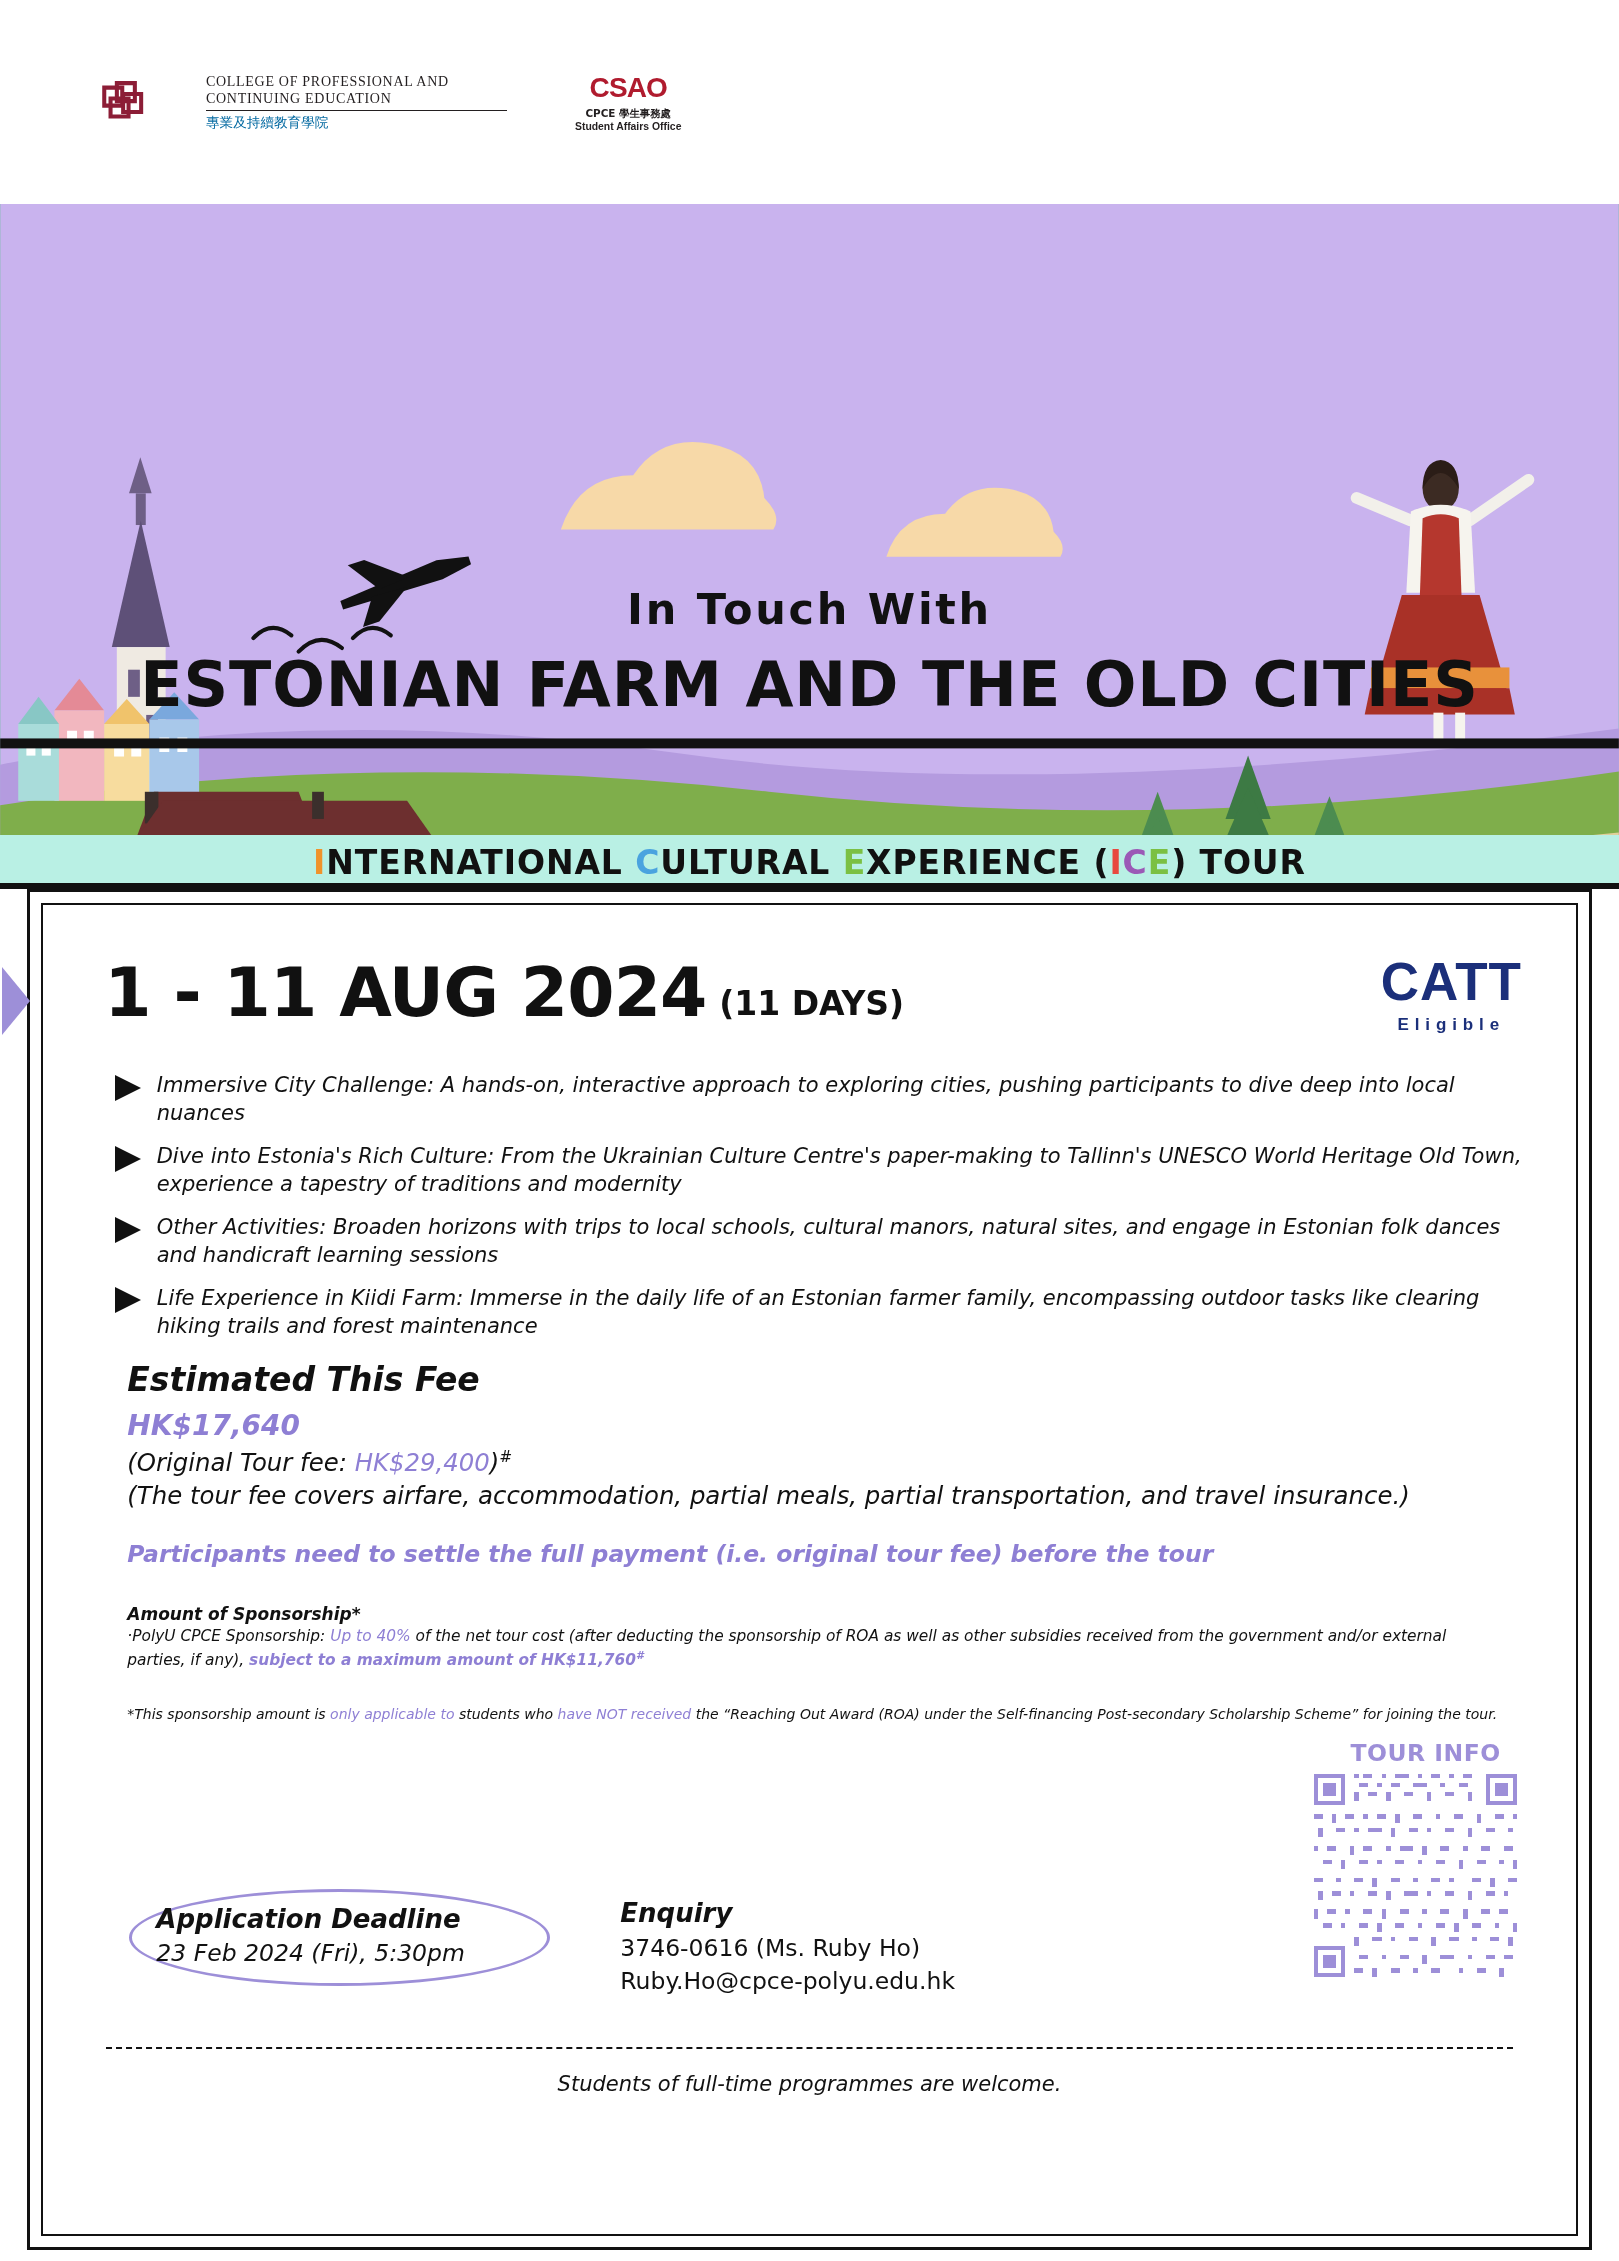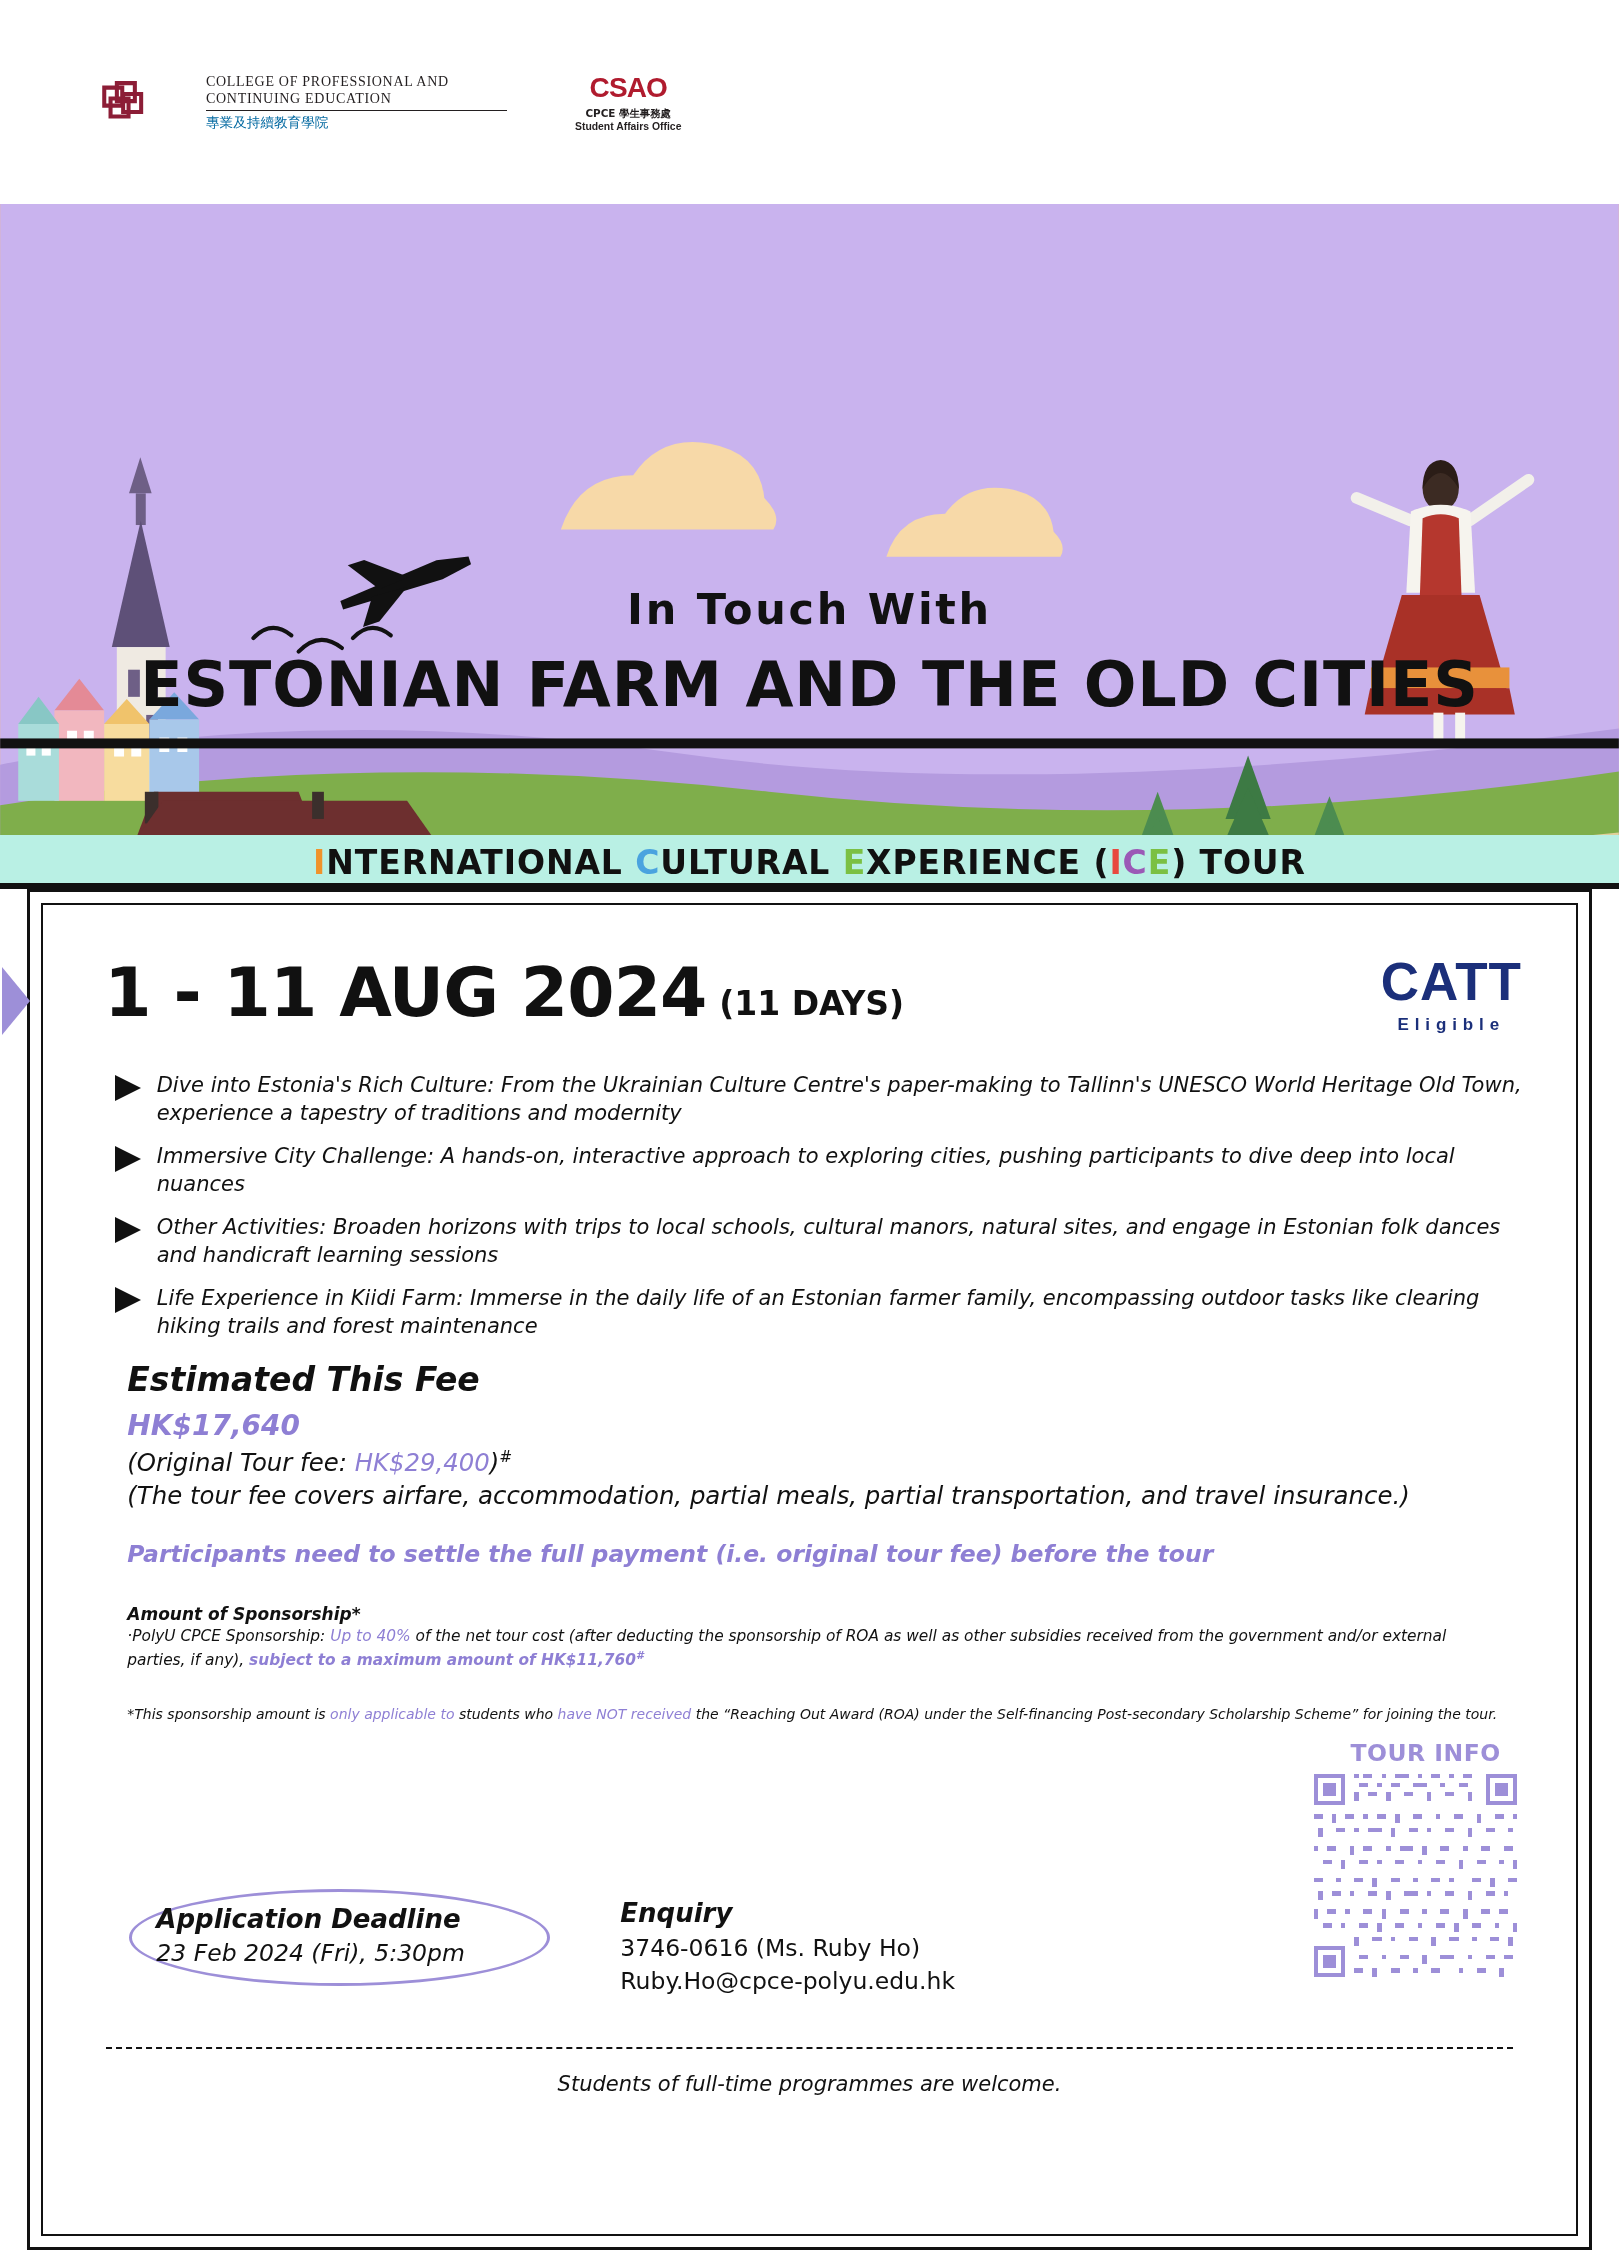--- a/index.html
+++ b/index.html
@@ -39,21 +39,21 @@
   .csao-block { margin-left: 68px; text-align:center; }
   .csao-logo { font-family:"Liberation Sans", sans-serif; font-weight:bold; font-size: 28px; color:#b01b2e; letter-spacing:-0.9px; }
   .csao-sub1 { font-family:"DejaVu Sans", sans-serif; font-size:10.4px; color:#231f20; margin-top:2.7px; font-weight:bold;}
   .csao-sub2 { font-family:"Liberation Sans", sans-serif; font-size:10.4px; color:#231f20; font-weight:bold; }
 
   
   .hero {
     position: relative;
     width: 100%;
     height: 685px;
-    background: #fdba74;
+    background: #22c55e;
     overflow: hidden;
   }
   .hero svg { position:absolute; top:0; left:0; }
 
   .hero-title-wrap {
     position: absolute;
     top: 380px;
     left: 0; right: 0;
     text-align: center;
     z-index: 5;
@@ -568,25 +568,25 @@
     </div>
 
     <div class="catt">
       <div class="catt-logo">CATT</div>
       <div class="catt-elig">Eligible</div>
     </div>
 
     <div class="bullets">
       <div class="bullet">
         <div class="tri"></div>
-        <div class="txt">Dive into Estonia's Rich Culture: From the Ukrainian Culture Centre's paper-making to Tallinn's UNESCO World Heritage Old Town, experience a tapestry of traditions and modernity</div>
+        <div class="txt">Immersive City Challenge: A hands-on, interactive approach to exploring cities, pushing participants to dive deep into local nuances</div>
       </div>
       <div class="bullet">
         <div class="tri"></div>
-        <div class="txt">Immersive City Challenge: A hands-on, interactive approach to exploring cities, pushing participants to dive deep into local nuances</div>
+        <div class="txt">Dive into Estonia's Rich Culture: From the Ukrainian Culture Centre's paper-making to Tallinn's UNESCO World Heritage Old Town, experience a tapestry of traditions and modernity</div>
       </div>
       <div class="bullet">
         <div class="tri"></div>
         <div class="txt">Other Activities: Broaden horizons with trips to local schools, cultural manors, natural sites, and engage in Estonian folk dances and handicraft learning sessions</div>
       </div>
       <div class="bullet">
         <div class="tri"></div>
         <div class="txt">Life Experience in Kiidi Farm: Immerse in the daily life of an Estonian farmer family, encompassing outdoor tasks like clearing hiking trails and forest maintenance</div>
       </div>
     </div>

